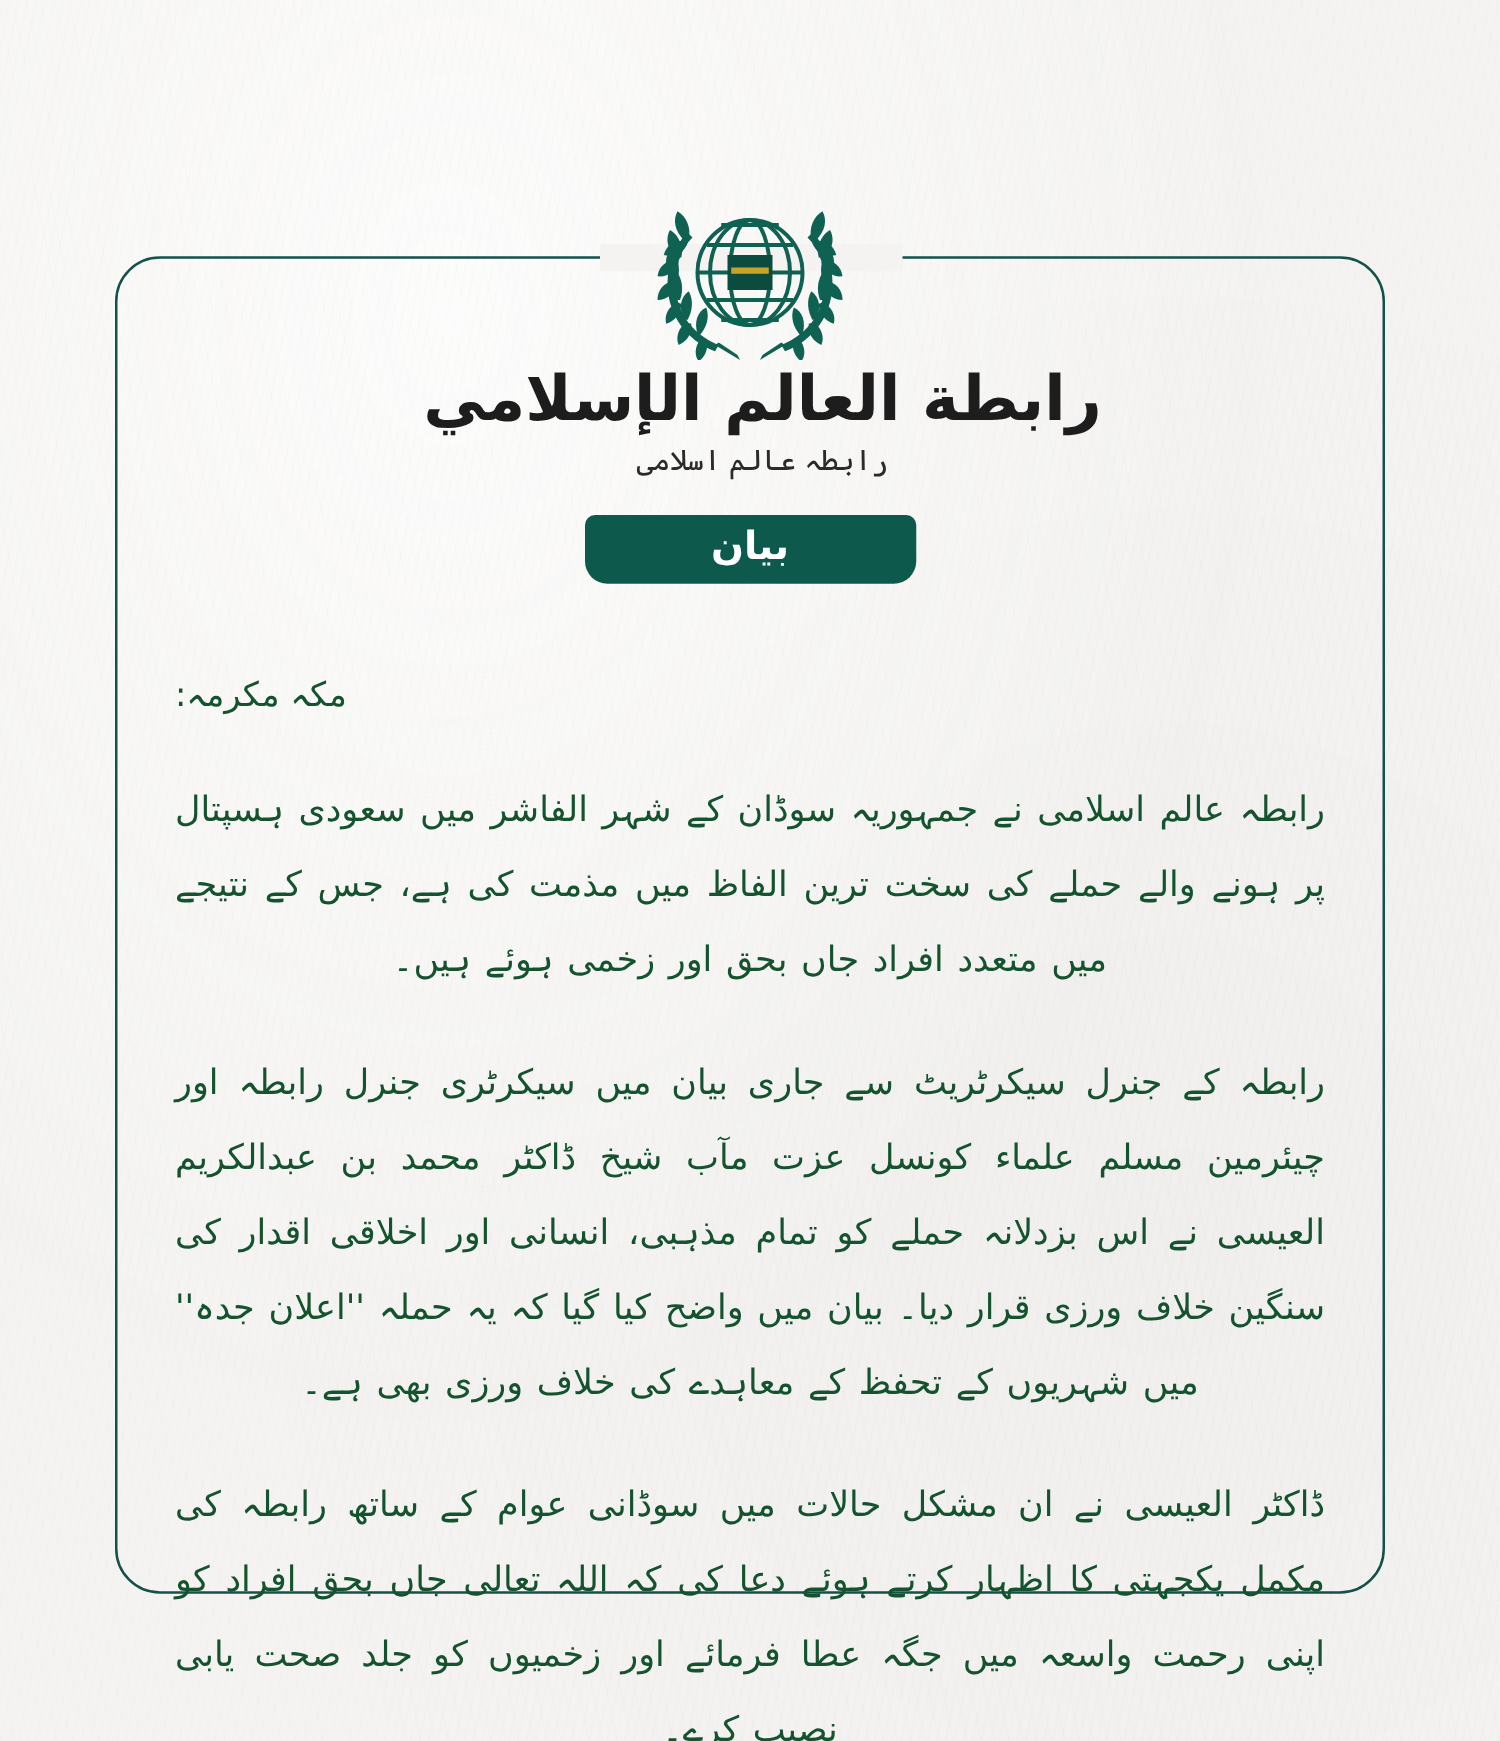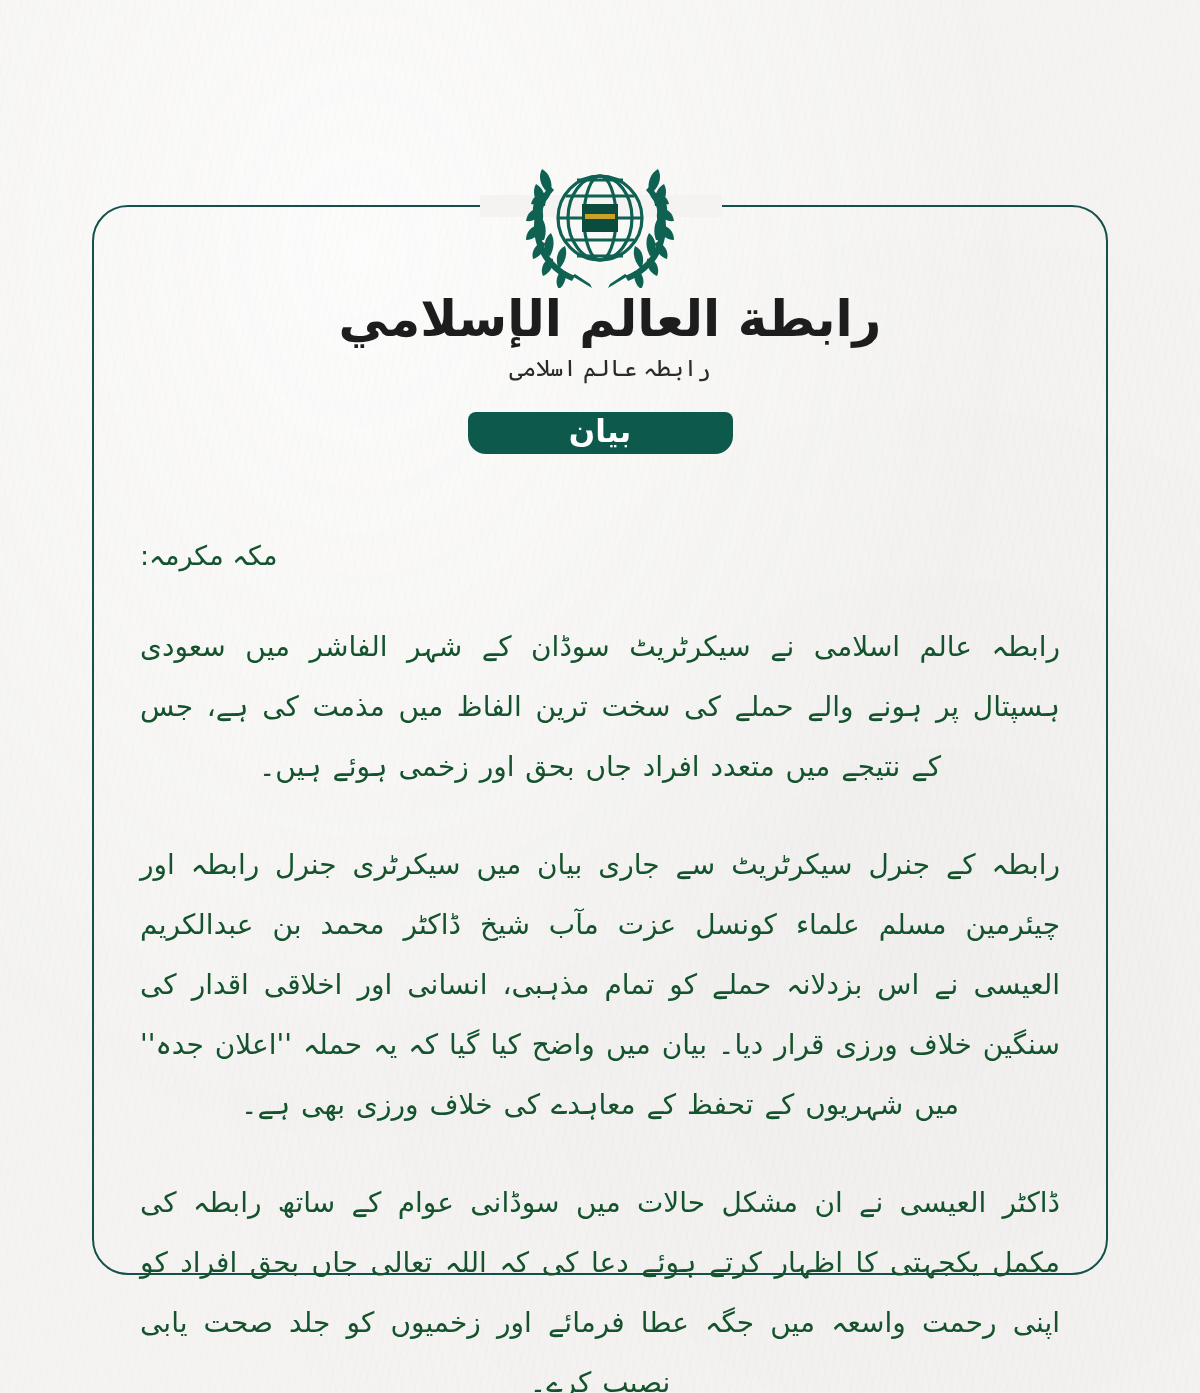--- a/index.html
+++ b/index.html
@@ -108,21 +108,21 @@
     position: absolute;
     left: 0;
     right: 0;
     top: 412px;
     display: flex;
     justify-content: center;
     z-index: 5;
   }
   .badge {
     width: 265px;
-    height: 42px;
+    height: 55px;
     background: #0d5a4d;
     border-radius: 8px 8px 18px 18px;
     color: #ffffff;
     font-family: "DejaVu Sans", "Liberation Sans", sans-serif;
     font-size: 31px;
     font-weight: 700;
     display: flex;
     align-items: center;
     justify-content: center;
     direction: rtl;
@@ -236,16 +236,16 @@
   <div class="wordmark-ar">رابطة العالم الإسلامي</div>
   <div class="wordmark-ur">رابطہ عالم اسلامی</div>
 </div>
 
 <div class="badge-wrap">
   <div class="badge">بیان</div>
 </div>
 
 <div class="content">
   <p class="dateline">مکہ مکرمہ:</p>
-  <p class="para">رابطہ عالم اسلامی نے سیکرٹریٹ سوڈان کے شہر الفاشر میں سعودی ہسپتال پر ہونے والے حملے کی سخت ترین الفاظ میں مذمت کی ہے، جس کے نتیجے میں متعدد افراد جاں بحق اور زخمی ہوئے ہیں۔</p>
+  <p class="para">رابطہ عالم اسلامی نے جمہوریہ سوڈان کے شہر الفاشر میں سعودی ہسپتال پر ہونے والے حملے کی سخت ترین الفاظ میں مذمت کی ہے، جس کے نتیجے میں متعدد افراد جاں بحق اور زخمی ہوئے ہیں۔</p>
   <p class="para">رابطہ کے جنرل سیکرٹریٹ سے جاری بیان میں سیکرٹری جنرل رابطہ اور چیئرمین مسلم علماء کونسل عزت مآب شیخ ڈاکٹر محمد بن عبدالکریم العیسی نے اس بزدلانہ حملے کو تمام مذہبی، انسانی اور اخلاقی اقدار کی سنگین خلاف ورزی قرار دیا۔ بیان میں واضح کیا گیا کہ یہ حملہ ''اعلان جدہ'' میں شہریوں کے تحفظ کے معاہدے کی خلاف ورزی بھی ہے۔</p>
   <p class="para">ڈاکٹر العیسی نے ان مشکل حالات میں سوڈانی عوام کے ساتھ رابطہ کی مکمل یکجہتی کا اظہار کرتے ہوئے دعا کی کہ اللہ تعالی جاں بحق افراد کو اپنی رحمت واسعہ میں جگہ عطا فرمائے اور زخمیوں کو جلد صحت یابی نصیب کرے۔</p>
 </div>
 
 </body></html>

